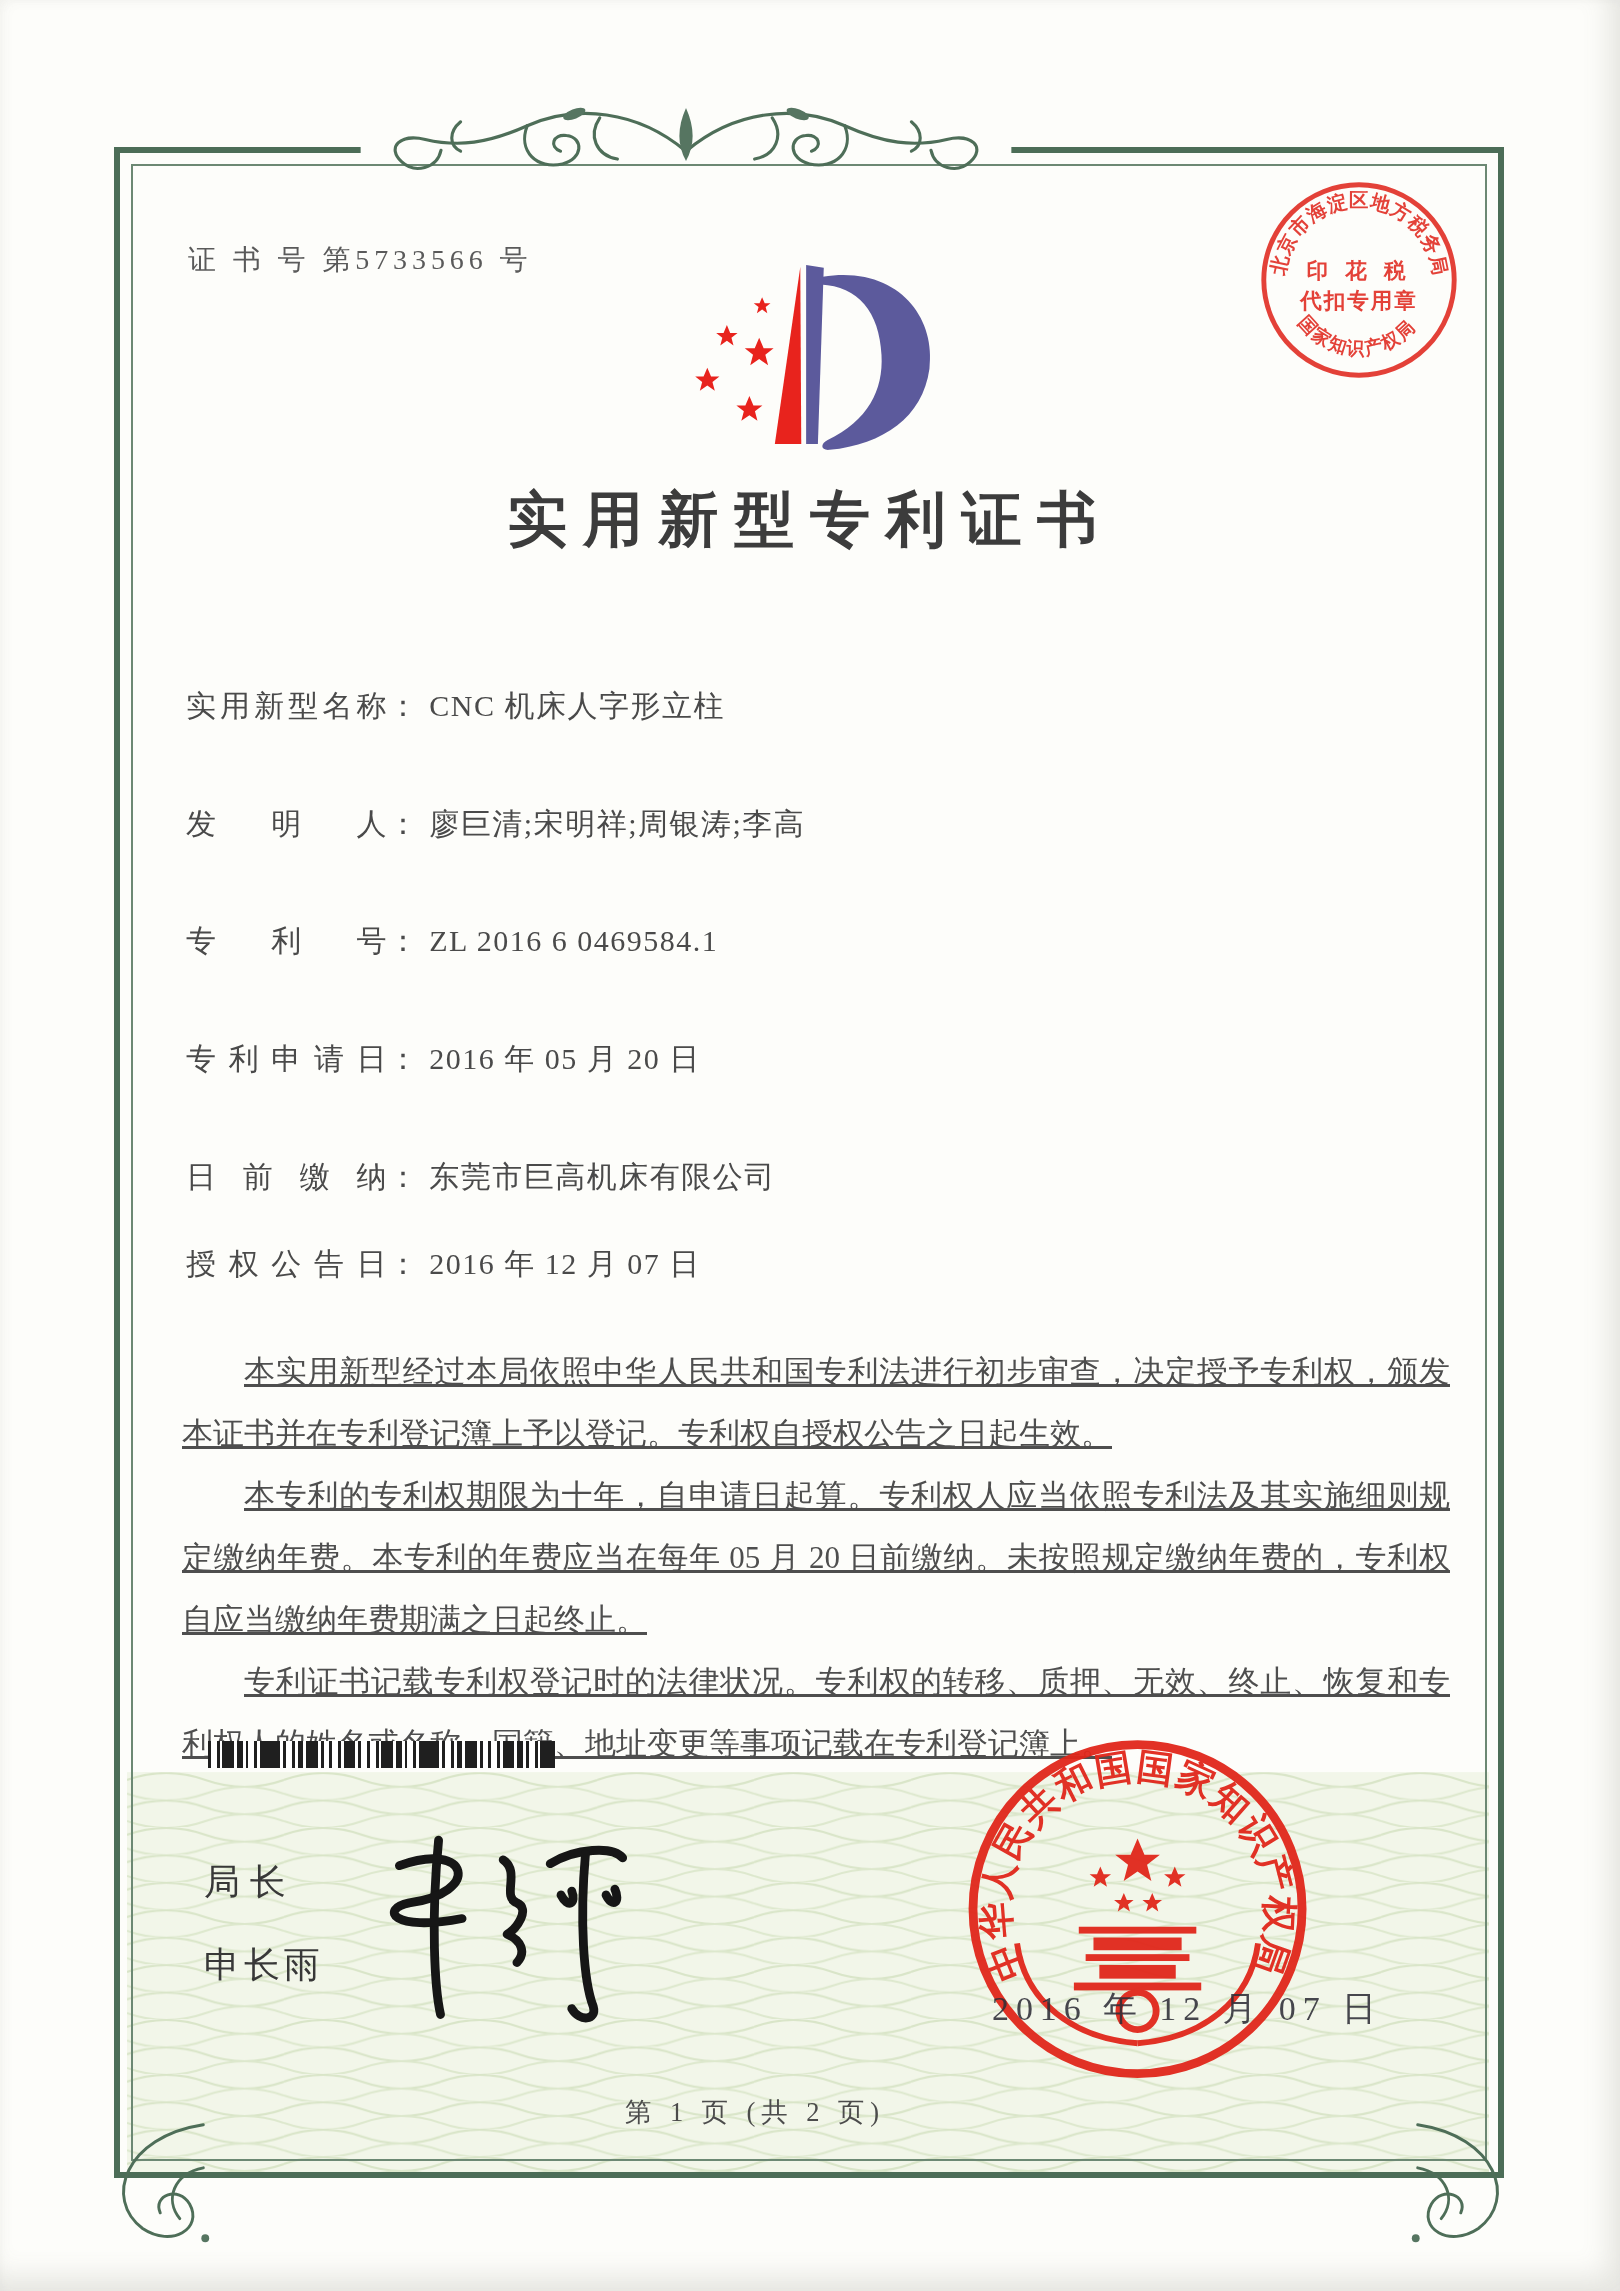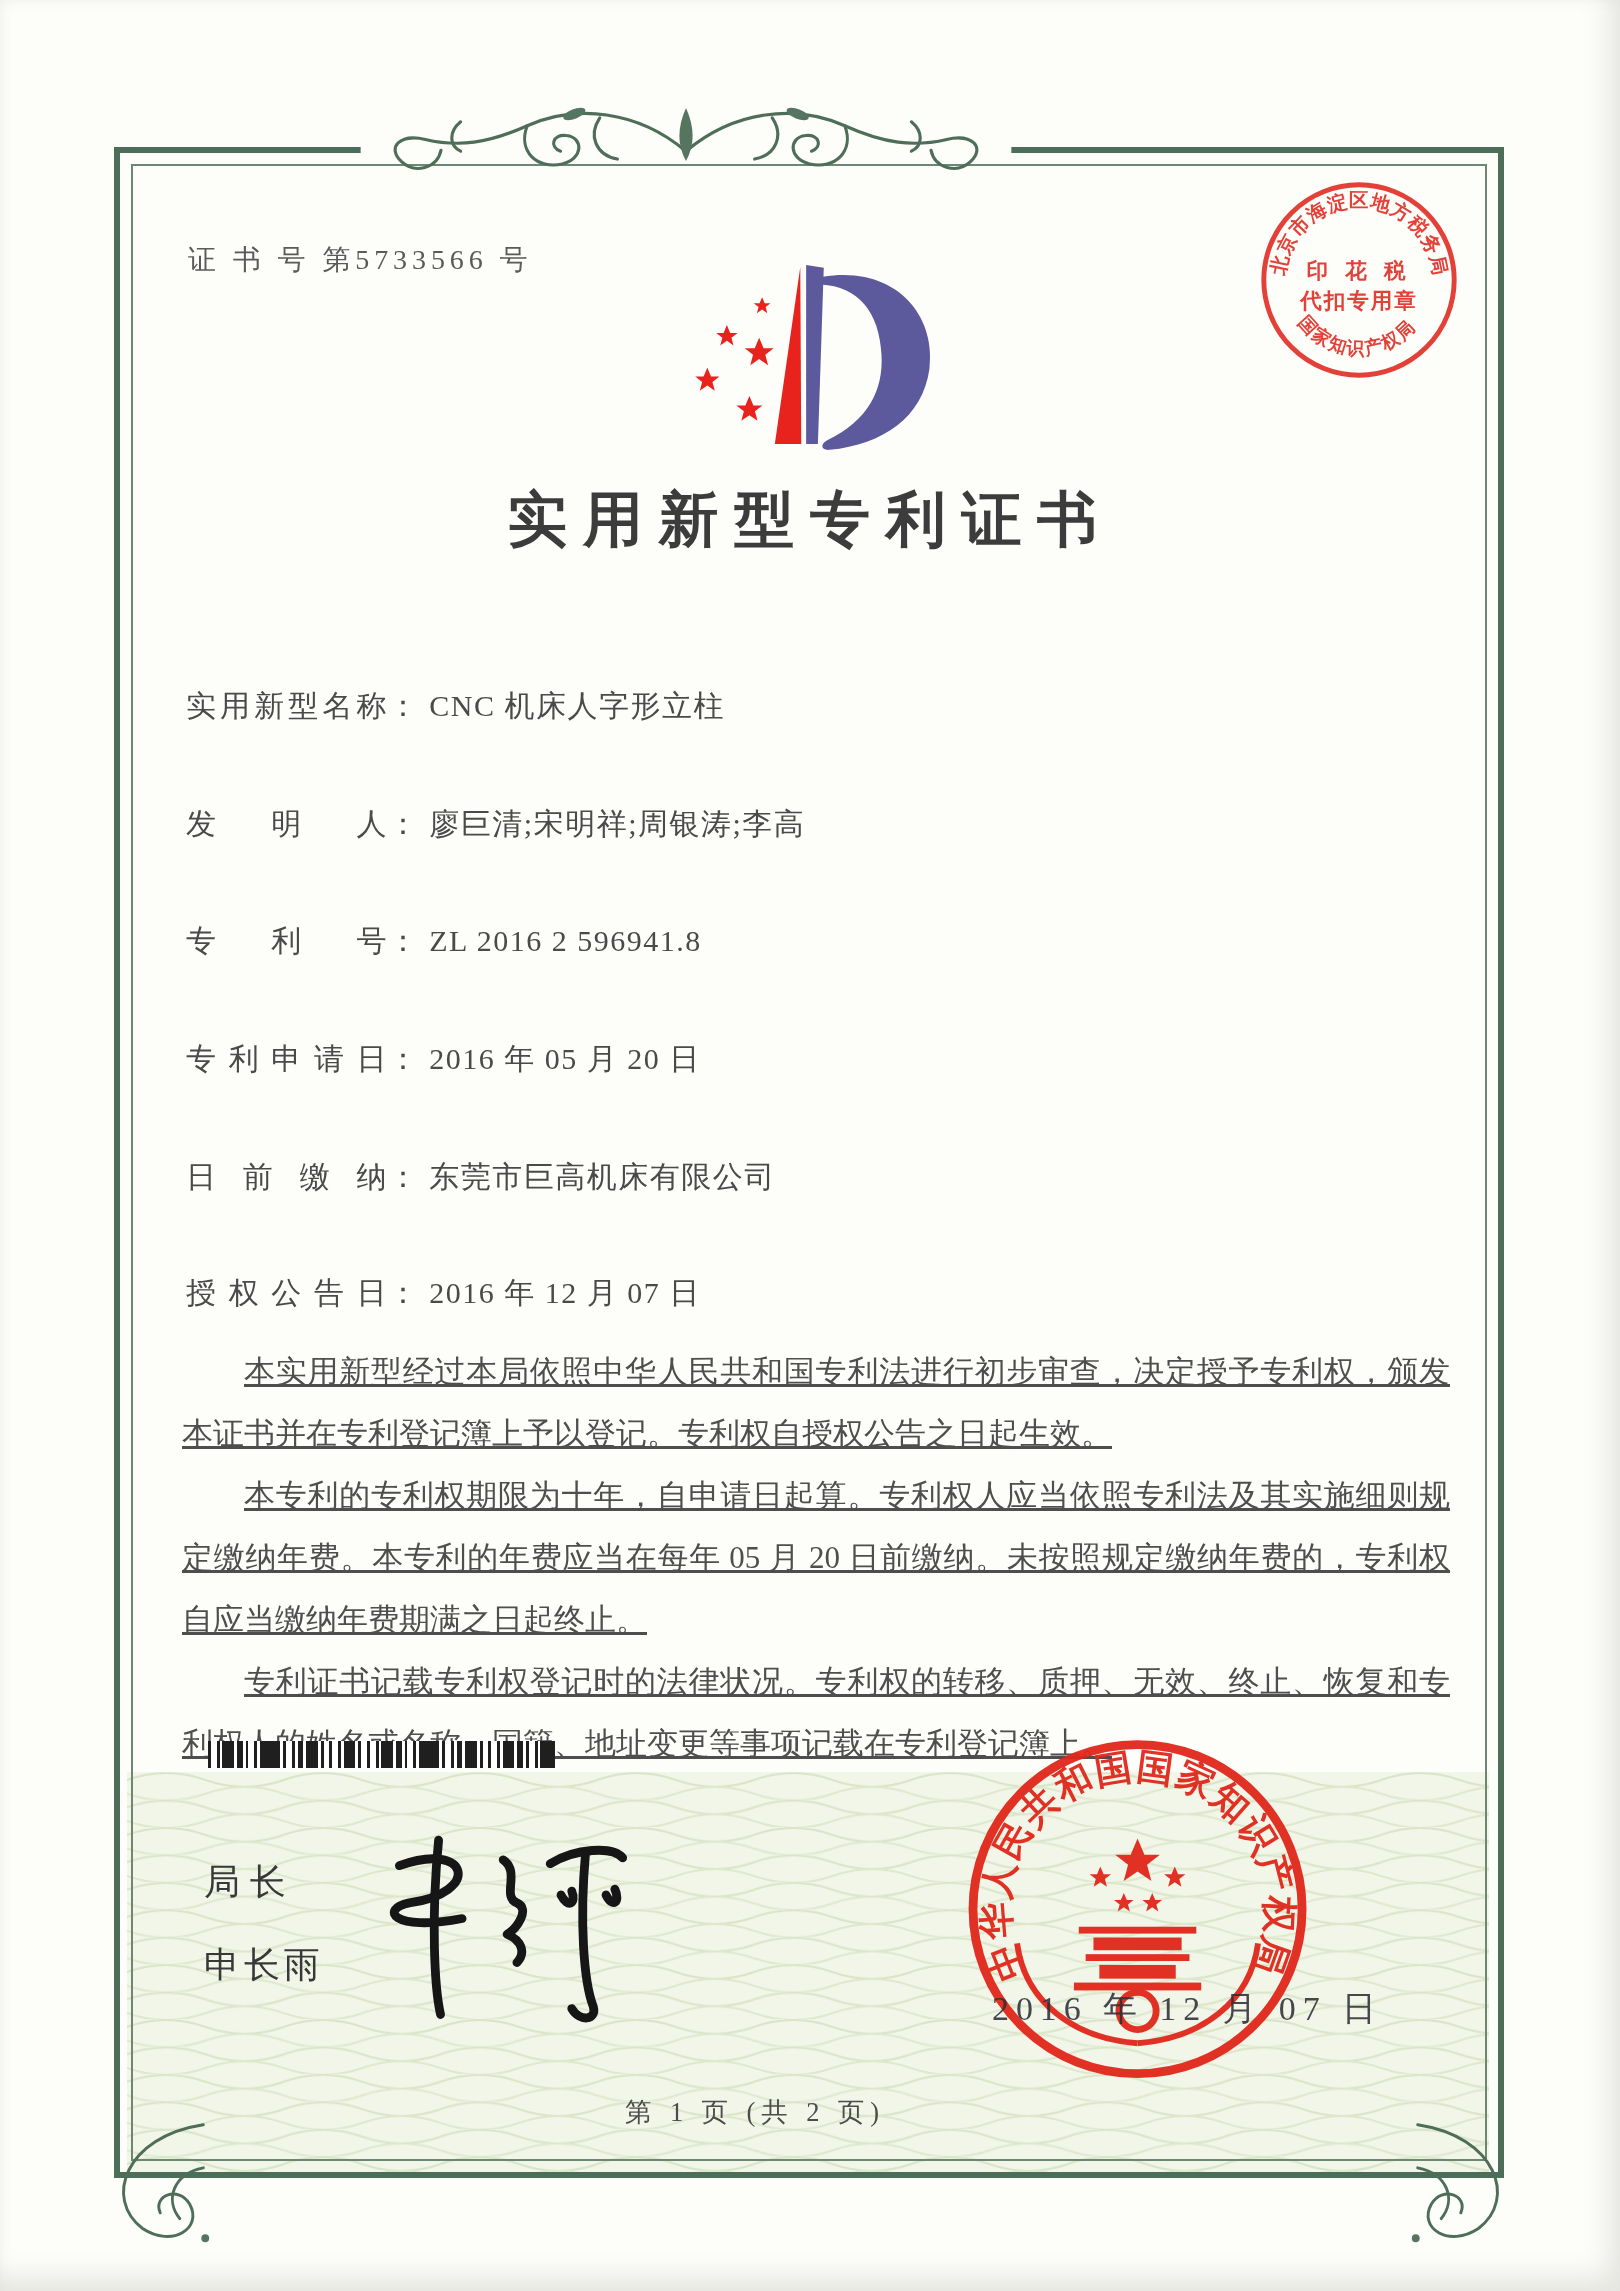--- a/index.html
+++ b/index.html
@@ -149,29 +149,29 @@
 
   <div class="abs title">实用新型专利证书</div>
 
   <div class="abs field-row" style="top:686px">
     <span class="field-label">实用新型名称</span><span class="field-colon">：</span><span>CNC 机床人字形立柱</span>
   </div>
   <div class="abs field-row" style="top:804px">
     <span class="field-label">发明人</span><span class="field-colon">：</span><span>廖巨清;宋明祥;周银涛;李高</span>
   </div>
   <div class="abs field-row" style="top:921px">
-    <span class="field-label">专利号</span><span class="field-colon">：</span><span>ZL 2016 2 596941.8</span>
+    <span class="field-label">专利号</span><span class="field-colon">：</span><span>ZL 2016 6 0469584.1</span>
   </div>
   <div class="abs field-row" style="top:1039px">
     <span class="field-label">专利申请日</span><span class="field-colon">：</span><span>2016 年 05 月 20 日</span>
   </div>
   <div class="abs field-row" style="top:1157px">
     <span class="field-label">日前缴纳</span><span class="field-colon">：</span><span>东莞市巨高机床有限公司</span>
   </div>
-  <div class="abs field-row" style="top:1273px">
+  <div class="abs field-row" style="top:1244px">
     <span class="field-label">授权公告日</span><span class="field-colon">：</span><span>2016 年 12 月 07 日</span>
   </div>
 
   <div class="abs body-text">
     <p>本实用新型经过本局依照中华人民共和国专利法进行初步审查，决定授予专利权，颁发本证书并在专利登记簿上予以登记。专利权自授权公告之日起生效。</p>
     <p>本专利的专利权期限为十年，自申请日起算。专利权人应当依照专利法及其实施细则规定缴纳年费。本专利的年费应当在每年 05 月 20 日前缴纳。未按照规定缴纳年费的，专利权自应当缴纳年费期满之日起终止。</p>
     <p>专利证书记载专利权登记时的法律状况。专利权的转移、质押、无效、终止、恢复和专利权人的姓名或名称、国籍、地址变更等事项记载在专利登记簿上。</p>
   </div>
 
   <div class="abs barcode"><span style="display: inline-block; width: 2.9px; height: 27.4px; background: rgb(31, 31, 31);"></span><span style="display: inline-block; width: 2.9px; height: 27.4px; background: rgb(255, 255, 255);"></span><span style="display: inline-block; width: 2.9px; height: 27.4px; background: rgb(255, 255, 255);"></span><span style="display: inline-block; width: 2.9px; height: 27.4px; background: rgb(31, 31, 31);"></span><span style="display: inline-block; width: 2.9px; height: 27.4px; background: rgb(255, 255, 255);"></span><span style="display: inline-block; width: 2.9px; height: 27.4px; background: rgb(31, 31, 31);"></span><span style="display: inline-block; width: 2.9px; height: 27.4px; background: rgb(31, 31, 31);"></span><span style="display: inline-block; width: 2.9px; height: 27.4px; background: rgb(31, 31, 31);"></span><span style="display: inline-block; width: 2.9px; height: 27.4px; background: rgb(31, 31, 31);"></span><span style="display: inline-block; width: 2.9px; height: 27.4px; background: rgb(255, 255, 255);"></span><span style="display: inline-block; width: 2.9px; height: 27.4px; background: rgb(31, 31, 31);"></span><span style="display: inline-block; width: 2.9px; height: 27.4px; background: rgb(31, 31, 31);"></span><span style="display: inline-block; width: 2.9px; height: 27.4px; background: rgb(255, 255, 255);"></span><span style="display: inline-block; width: 2.9px; height: 27.4px; background: rgb(31, 31, 31);"></span><span style="display: inline-block; width: 2.9px; height: 27.4px; background: rgb(255, 255, 255);"></span><span style="display: inline-block; width: 2.9px; height: 27.4px; background: rgb(255, 255, 255);"></span><span style="display: inline-block; width: 2.9px; height: 27.4px; background: rgb(31, 31, 31);"></span><span style="display: inline-block; width: 2.9px; height: 27.4px; background: rgb(255, 255, 255);"></span><span style="display: inline-block; width: 2.9px; height: 27.4px; background: rgb(31, 31, 31);"></span><span style="display: inline-block; width: 2.9px; height: 27.4px; background: rgb(31, 31, 31);"></span><span style="display: inline-block; width: 2.9px; height: 27.4px; background: rgb(31, 31, 31);"></span><span style="display: inline-block; width: 2.9px; height: 27.4px; background: rgb(31, 31, 31);"></span><span style="display: inline-block; width: 2.9px; height: 27.4px; background: rgb(31, 31, 31);"></span><span style="display: inline-block; width: 2.9px; height: 27.4px; background: rgb(31, 31, 31);"></span><span style="display: inline-block; width: 2.9px; height: 27.4px; background: rgb(31, 31, 31);"></span><span style="display: inline-block; width: 2.9px; height: 27.4px; background: rgb(255, 255, 255);"></span><span style="display: inline-block; width: 2.9px; height: 27.4px; background: rgb(31, 31, 31);"></span><span style="display: inline-block; width: 2.9px; height: 27.4px; background: rgb(255, 255, 255);"></span><span style="display: inline-block; width: 2.9px; height: 27.4px; background: rgb(255, 255, 255);"></span><span style="display: inline-block; width: 2.9px; height: 27.4px; background: rgb(31, 31, 31);"></span><span style="display: inline-block; width: 2.9px; height: 27.4px; background: rgb(255, 255, 255);"></span><span style="display: inline-block; width: 2.9px; height: 27.4px; background: rgb(31, 31, 31);"></span><span style="display: inline-block; width: 2.9px; height: 27.4px; background: rgb(31, 31, 31);"></span><span style="display: inline-block; width: 2.9px; height: 27.4px; background: rgb(255, 255, 255);"></span><span style="display: inline-block; width: 2.9px; height: 27.4px; background: rgb(31, 31, 31);"></span><span style="display: inline-block; width: 2.9px; height: 27.4px; background: rgb(31, 31, 31);"></span><span style="display: inline-block; width: 2.9px; height: 27.4px; background: rgb(31, 31, 31);"></span><span style="display: inline-block; width: 2.9px; height: 27.4px; background: rgb(31, 31, 31);"></span><span style="display: inline-block; width: 2.9px; height: 27.4px; background: rgb(255, 255, 255);"></span><span style="display: inline-block; width: 2.9px; height: 27.4px; background: rgb(31, 31, 31);"></span><span style="display: inline-block; width: 2.9px; height: 27.4px; background: rgb(255, 255, 255);"></span><span style="display: inline-block; width: 2.9px; height: 27.4px; background: rgb(255, 255, 255);"></span><span style="display: inline-block; width: 2.9px; height: 27.4px; background: rgb(31, 31, 31);"></span><span style="display: inline-block; width: 2.9px; height: 27.4px; background: rgb(255, 255, 255);"></span><span style="display: inline-block; width: 2.9px; height: 27.4px; background: rgb(255, 255, 255);"></span><span style="display: inline-block; width: 2.9px; height: 27.4px; background: rgb(31, 31, 31);"></span><span style="display: inline-block; width: 2.9px; height: 27.4px; background: rgb(255, 255, 255);"></span><span style="display: inline-block; width: 2.9px; height: 27.4px; background: rgb(31, 31, 31);"></span><span style="display: inline-block; width: 2.9px; height: 27.4px; background: rgb(31, 31, 31);"></span><span style="display: inline-block; width: 2.9px; height: 27.4px; background: rgb(31, 31, 31);"></span><span style="display: inline-block; width: 2.9px; height: 27.4px; background: rgb(31, 31, 31);"></span><span style="display: inline-block; width: 2.9px; height: 27.4px; background: rgb(255, 255, 255);"></span><span style="display: inline-block; width: 2.9px; height: 27.4px; background: rgb(31, 31, 31);"></span><span style="display: inline-block; width: 2.9px; height: 27.4px; background: rgb(255, 255, 255);"></span><span style="display: inline-block; width: 2.9px; height: 27.4px; background: rgb(255, 255, 255);"></span><span style="display: inline-block; width: 2.9px; height: 27.4px; background: rgb(31, 31, 31);"></span><span style="display: inline-block; width: 2.9px; height: 27.4px; background: rgb(255, 255, 255);"></span><span style="display: inline-block; width: 2.9px; height: 27.4px; background: rgb(255, 255, 255);"></span><span style="display: inline-block; width: 2.9px; height: 27.4px; background: rgb(31, 31, 31);"></span><span style="display: inline-block; width: 2.9px; height: 27.4px; background: rgb(255, 255, 255);"></span><span style="display: inline-block; width: 2.9px; height: 27.4px; background: rgb(31, 31, 31);"></span><span style="display: inline-block; width: 2.9px; height: 27.4px; background: rgb(31, 31, 31);"></span><span style="display: inline-block; width: 2.9px; height: 27.4px; background: rgb(31, 31, 31);"></span><span style="display: inline-block; width: 2.9px; height: 27.4px; background: rgb(31, 31, 31);"></span><span style="display: inline-block; width: 2.9px; height: 27.4px; background: rgb(255, 255, 255);"></span><span style="display: inline-block; width: 2.9px; height: 27.4px; background: rgb(31, 31, 31);"></span><span style="display: inline-block; width: 2.9px; height: 27.4px; background: rgb(31, 31, 31);"></span><span style="display: inline-block; width: 2.9px; height: 27.4px; background: rgb(255, 255, 255);"></span><span style="display: inline-block; width: 2.9px; height: 27.4px; background: rgb(31, 31, 31);"></span><span style="display: inline-block; width: 2.9px; height: 27.4px; background: rgb(255, 255, 255);"></span><span style="display: inline-block; width: 2.9px; height: 27.4px; background: rgb(255, 255, 255);"></span><span style="display: inline-block; width: 2.9px; height: 27.4px; background: rgb(31, 31, 31);"></span><span style="display: inline-block; width: 2.9px; height: 27.4px; background: rgb(255, 255, 255);"></span><span style="display: inline-block; width: 2.9px; height: 27.4px; background: rgb(31, 31, 31);"></span><span style="display: inline-block; width: 2.9px; height: 27.4px; background: rgb(31, 31, 31);"></span><span style="display: inline-block; width: 2.9px; height: 27.4px; background: rgb(31, 31, 31);"></span><span style="display: inline-block; width: 2.9px; height: 27.4px; background: rgb(31, 31, 31);"></span><span style="display: inline-block; width: 2.9px; height: 27.4px; background: rgb(31, 31, 31);"></span><span style="display: inline-block; width: 2.9px; height: 27.4px; background: rgb(31, 31, 31);"></span><span style="display: inline-block; width: 2.9px; height: 27.4px; background: rgb(31, 31, 31);"></span><span style="display: inline-block; width: 2.9px; height: 27.4px; background: rgb(255, 255, 255);"></span><span style="display: inline-block; width: 2.9px; height: 27.4px; background: rgb(31, 31, 31);"></span><span style="display: inline-block; width: 2.9px; height: 27.4px; background: rgb(255, 255, 255);"></span><span style="display: inline-block; width: 2.9px; height: 27.4px; background: rgb(255, 255, 255);"></span><span style="display: inline-block; width: 2.9px; height: 27.4px; background: rgb(31, 31, 31);"></span><span style="display: inline-block; width: 2.9px; height: 27.4px; background: rgb(255, 255, 255);"></span><span style="display: inline-block; width: 2.9px; height: 27.4px; background: rgb(31, 31, 31);"></span><span style="display: inline-block; width: 2.9px; height: 27.4px; background: rgb(31, 31, 31);"></span><span style="display: inline-block; width: 2.9px; height: 27.4px; background: rgb(255, 255, 255);"></span><span style="display: inline-block; width: 2.9px; height: 27.4px; background: rgb(31, 31, 31);"></span><span style="display: inline-block; width: 2.9px; height: 27.4px; background: rgb(31, 31, 31);"></span><span style="display: inline-block; width: 2.9px; height: 27.4px; background: rgb(31, 31, 31);"></span><span style="display: inline-block; width: 2.9px; height: 27.4px; background: rgb(31, 31, 31);"></span><span style="display: inline-block; width: 2.9px; height: 27.4px; background: rgb(255, 255, 255);"></span><span style="display: inline-block; width: 2.9px; height: 27.4px; background: rgb(31, 31, 31);"></span><span style="display: inline-block; width: 2.9px; height: 27.4px; background: rgb(255, 255, 255);"></span><span style="display: inline-block; width: 2.9px; height: 27.4px; background: rgb(255, 255, 255);"></span><span style="display: inline-block; width: 2.9px; height: 27.4px; background: rgb(31, 31, 31);"></span><span style="display: inline-block; width: 2.9px; height: 27.4px; background: rgb(255, 255, 255);"></span><span style="display: inline-block; width: 2.9px; height: 27.4px; background: rgb(255, 255, 255);"></span><span style="display: inline-block; width: 2.9px; height: 27.4px; background: rgb(31, 31, 31);"></span><span style="display: inline-block; width: 2.9px; height: 27.4px; background: rgb(255, 255, 255);"></span><span style="display: inline-block; width: 2.9px; height: 27.4px; background: rgb(31, 31, 31);"></span><span style="display: inline-block; width: 2.9px; height: 27.4px; background: rgb(31, 31, 31);"></span><span style="display: inline-block; width: 2.9px; height: 27.4px; background: rgb(31, 31, 31);"></span><span style="display: inline-block; width: 2.9px; height: 27.4px; background: rgb(31, 31, 31);"></span><span style="display: inline-block; width: 2.9px; height: 27.4px; background: rgb(255, 255, 255);"></span><span style="display: inline-block; width: 2.9px; height: 27.4px; background: rgb(31, 31, 31);"></span><span style="display: inline-block; width: 2.9px; height: 27.4px; background: rgb(31, 31, 31);"></span><span style="display: inline-block; width: 2.9px; height: 27.4px; background: rgb(255, 255, 255);"></span><span style="display: inline-block; width: 2.9px; height: 27.4px; background: rgb(31, 31, 31);"></span><span style="display: inline-block; width: 2.9px; height: 27.4px; background: rgb(255, 255, 255);"></span><span style="display: inline-block; width: 2.9px; height: 27.4px; background: rgb(255, 255, 255);"></span><span style="display: inline-block; width: 2.9px; height: 27.4px; background: rgb(31, 31, 31);"></span><span style="display: inline-block; width: 2.9px; height: 27.4px; background: rgb(255, 255, 255);"></span><span style="display: inline-block; width: 2.9px; height: 27.4px; background: rgb(31, 31, 31);"></span><span style="display: inline-block; width: 2.9px; height: 27.4px; background: rgb(31, 31, 31);"></span><span style="display: inline-block; width: 2.9px; height: 27.4px; background: rgb(31, 31, 31);"></span><span style="display: inline-block; width: 2.9px; height: 27.4px; background: rgb(31, 31, 31);"></span><span style="display: inline-block; width: 2.9px; height: 27.4px; background: rgb(31, 31, 31);"></span></div>

